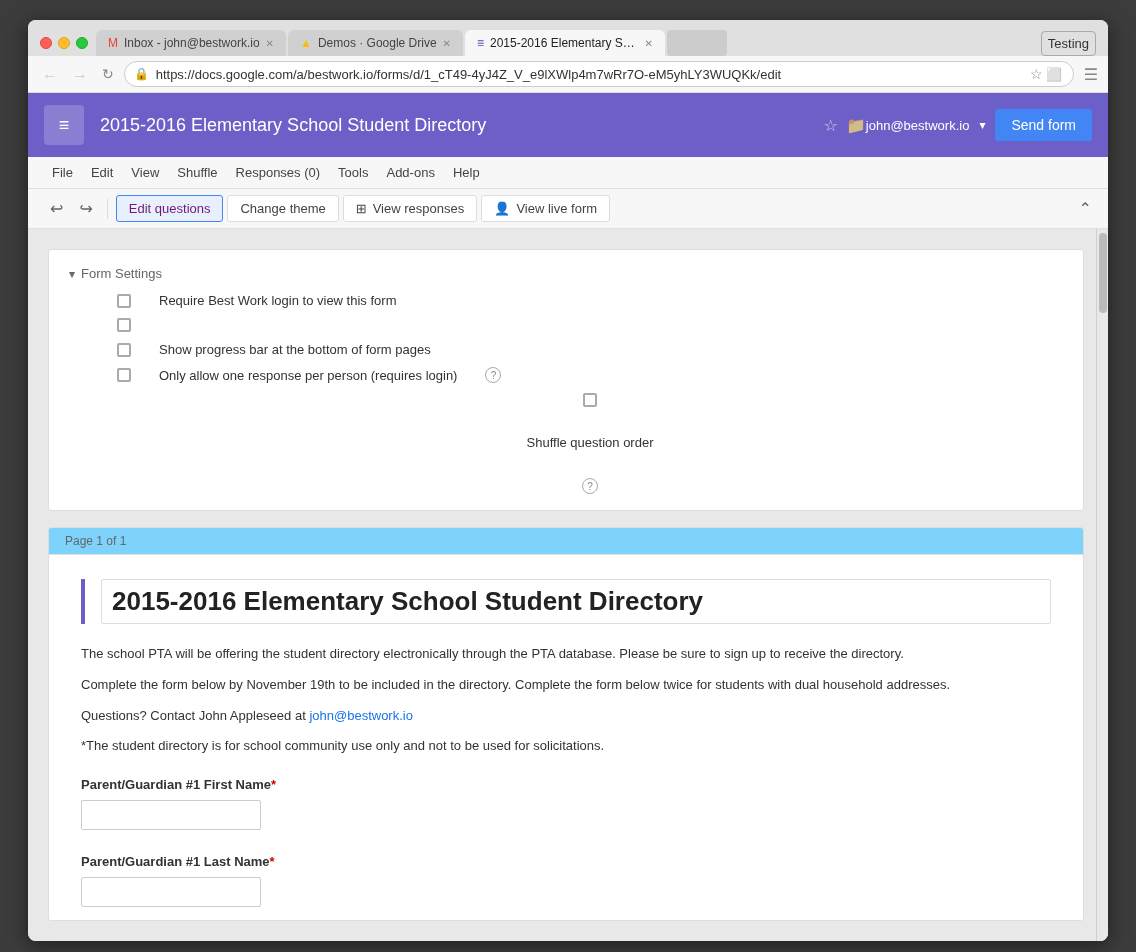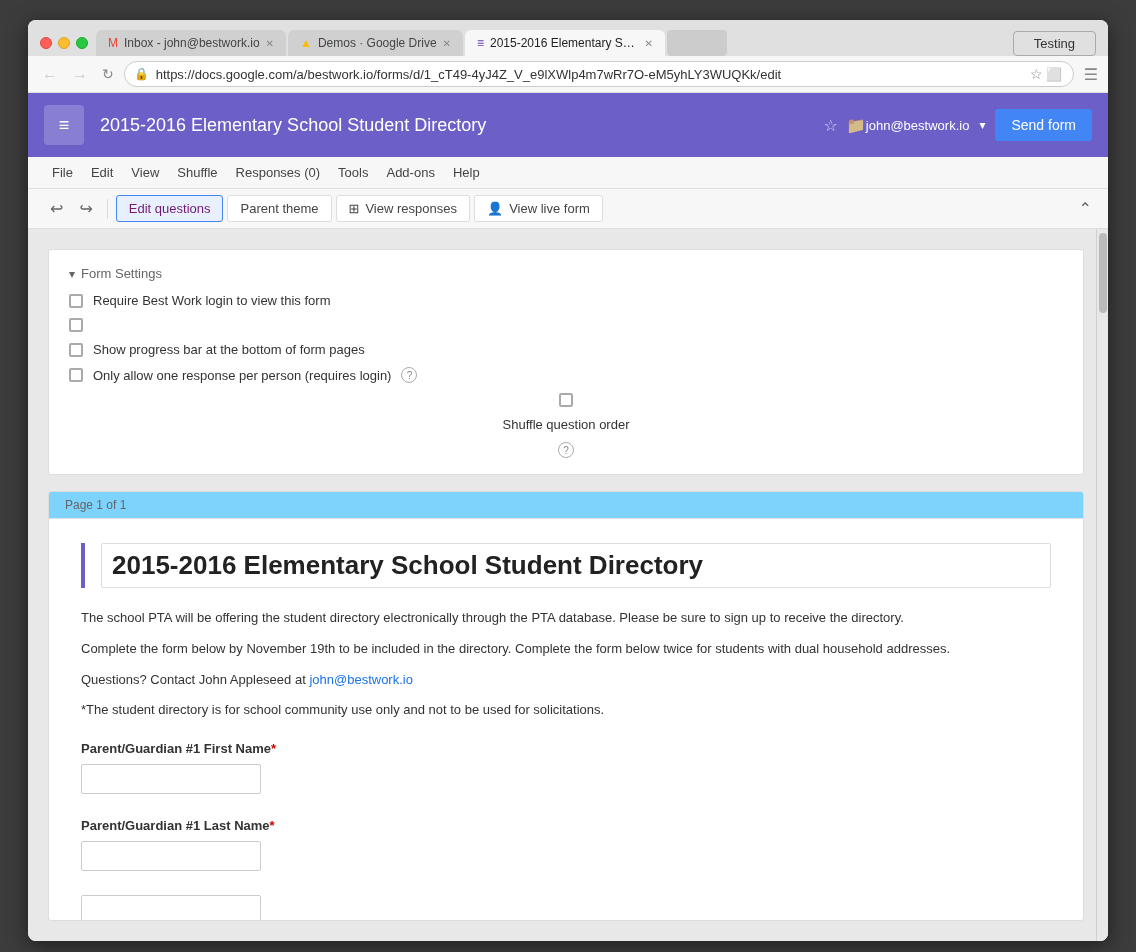--- a/index.html
+++ b/index.html
@@ -54,21 +54,21 @@
     .tab-label { flex: 1; overflow: hidden; text-overflow: ellipsis; white-space: nowrap; }
     .tab-close { font-size: 10px; color: #888; cursor: pointer; }
     .new-tab-input {
       width: 60px; height: 26px; border: none; background: #ccc;
       border-radius: 4px; font-size: 11px; padding: 2px 4px;
     }
     .testing-badge {
       background: #e0e0e0;
       border: 1px solid #aaa;
       border-radius: 4px;
-      padding: 4px 20px;
+      padding: 4px 6px;
       font-size: 13px;
       color: #333;
       margin-left: auto;
     }
 
     
     .nav-bar {
       background: #f7f7f7;
       border-bottom: 1px solid #ddd;
       display: flex; align-items: center; gap: 6px;
@@ -203,23 +203,24 @@
       padding: 16px 20px;
     }
     .form-settings-header {
       display: flex; align-items: center; gap: 6px;
       font-size: 13px; color: #666;
       margin-bottom: 12px;
       cursor: pointer;
     }
     .settings-toggle { font-size: 12px; }
     .settings-item {
-      display: flex; align-items: center; gap: 10px;
+      display: flex; align-items: center; gap: 28px;
       font-size: 13px; color: #333;
       margin-bottom: 10px;
+      margin-left: 48px;
     }
     .settings-item:last-child { margin-bottom: 0; flex-direction: column; }
     .settings-checkbox {
       width: 14px; height: 14px;
       border: 2px solid #aaa;
       border-radius: 2px;
       cursor: pointer;
     }
     .help-icon {
       display: inline-flex; align-items: center; justify-content: center;
@@ -388,21 +389,21 @@
     <span class="menu-item">Tools</span>
     <span class="menu-item">Add-ons</span>
     <span class="menu-item">Help</span>
   </div>
 
   <div class="toolbar">
     <button class="toolbar-btn-icon">↩</button>
     <button class="toolbar-btn-icon">↪</button>
     <div class="toolbar-separator"></div>
     <button class="toolbar-btn active">Edit questions</button>
-    <button class="toolbar-btn">Parent theme</button>
+    <button class="toolbar-btn">Change theme</button>
     <button class="toolbar-btn view-responses-btn">
       <span>⊞</span>
       <span>View responses</span>
     </button>
     <button class="toolbar-btn view-responses-btn">
       <span>👤</span>
       <span>View live form</span>
     </button>
     <button class="collapse-btn">⌃</button>
   </div>

